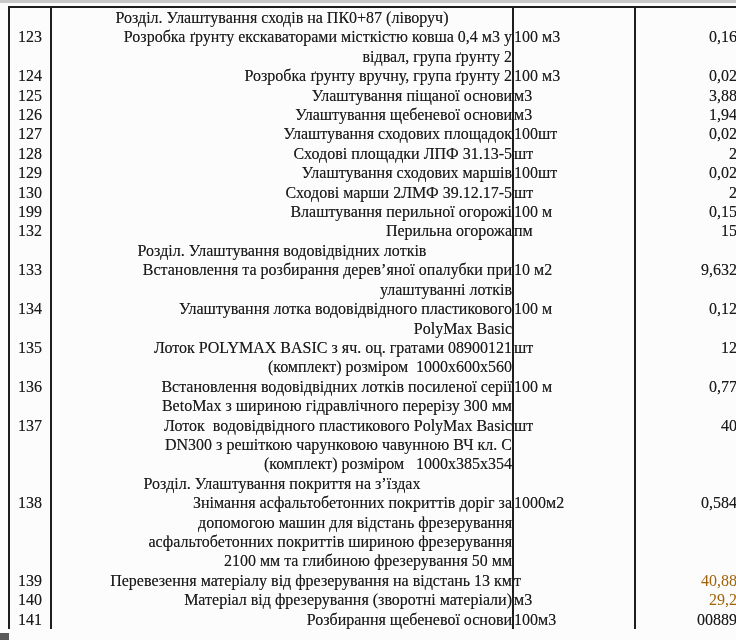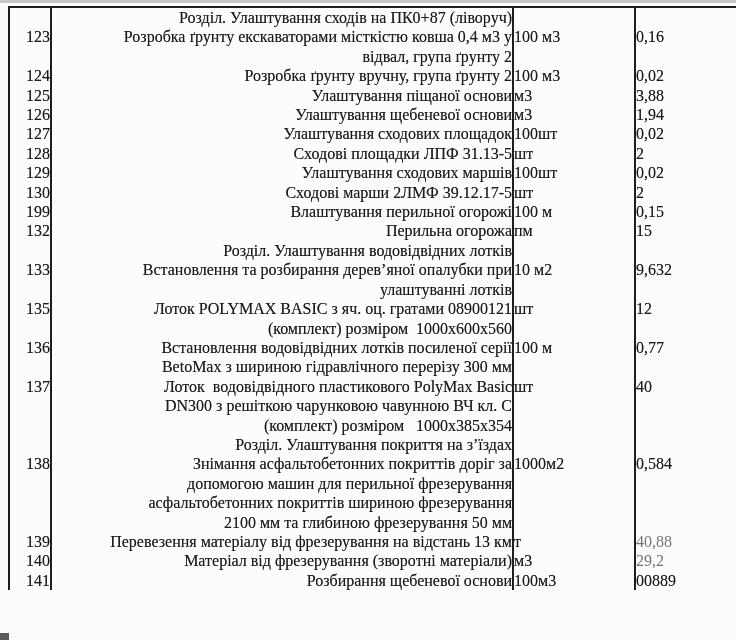--- a/index.html
+++ b/index.html
@@ -39,44 +39,45 @@
   table.estimate td {
     padding: 0;
     vertical-align: top;
     font-size: 16px;
     line-height: 19.4px;
     color: #1b1b1b;
     text-shadow: 0 0 0.4px rgba(20,20,20,0.55);
     overflow: hidden;
   }
   td.td-num {
-    text-align: right;
+    text-align: center;
     border-right: 2px solid #1e1e1e;
   }
   td.td-desc {
     padding-left: 5px;
     padding-right: 2px;
     border-right: 2px solid #1e1e1e;
     text-align: right;
   }
   td.td-desc .line {
     white-space: pre;
   }
   td.td-desc.section-cell {
+    text-align: center;
     padding-left: 0;
   }
   td.td-unit {
     text-align: left;
     border-right: 2px solid #1e1e1e;
   }
   td.td-qty {
-    text-align: left;
+    text-align: right;
   }
   td.td-qty .grey {
-    color: #737373;
+    color: #a16207;
     text-shadow: none;
   }
 </style>
 </head>
 <body>
 
 <div class="page-edge-top"></div>
 
 <table class="estimate">
   <colgroup>
@@ -182,20 +183,29 @@
       <tr>
         <td class="td-num">133</td>
         <td class="td-desc">
           <div class="line">Встановлення та розбирання дерев’яної опалубки при</div>
           <div class="line">улаштуванні лотків</div>
         </td>
         <td class="td-unit">10 м2</td>
         <td class="td-qty"><span>9,632</span></td>
       </tr>
       <tr>
+        <td class="td-num">134</td>
+        <td class="td-desc">
+          <div class="line">Улаштування лотка водовідвідного пластикового</div>
+          <div class="line">PolyMax Basic</div>
+        </td>
+        <td class="td-unit">100 м</td>
+        <td class="td-qty"><span>0,12</span></td>
+      </tr>
+      <tr>
         <td class="td-num">135</td>
         <td class="td-desc">
           <div class="line">Лоток POLYMAX BASIC з яч. оц. гратами 08900121</div>
           <div class="line">(комплект) розміром  1000x600x560</div>
         </td>
         <td class="td-unit">шт</td>
         <td class="td-qty"><span>12</span></td>
       </tr>
       <tr>
         <td class="td-num">136</td>
@@ -219,21 +229,21 @@
       <tr>
         <td class="td-num"></td>
         <td class="td-desc section-cell">Розділ. Улаштування покриття на з’їздах</td>
         <td class="td-unit"></td>
         <td class="td-qty"></td>
       </tr>
       <tr>
         <td class="td-num">138</td>
         <td class="td-desc">
           <div class="line">Знімання асфальтобетонних покриттів доріг за</div>
-          <div class="line">допомогою машин для перильної фрезерування</div>
+          <div class="line">допомогою машин для відстань фрезерування</div>
           <div class="line">асфальтобетонних покриттів шириною фрезерування</div>
           <div class="line">2100 мм та глибиною фрезерування 50 мм</div>
         </td>
         <td class="td-unit">1000м2</td>
         <td class="td-qty"><span>0,584</span></td>
       </tr>
       <tr>
         <td class="td-num">139</td>
         <td class="td-desc">
           <div class="line">Перевезення матеріалу від фрезерування на відстань 13 км</div>

